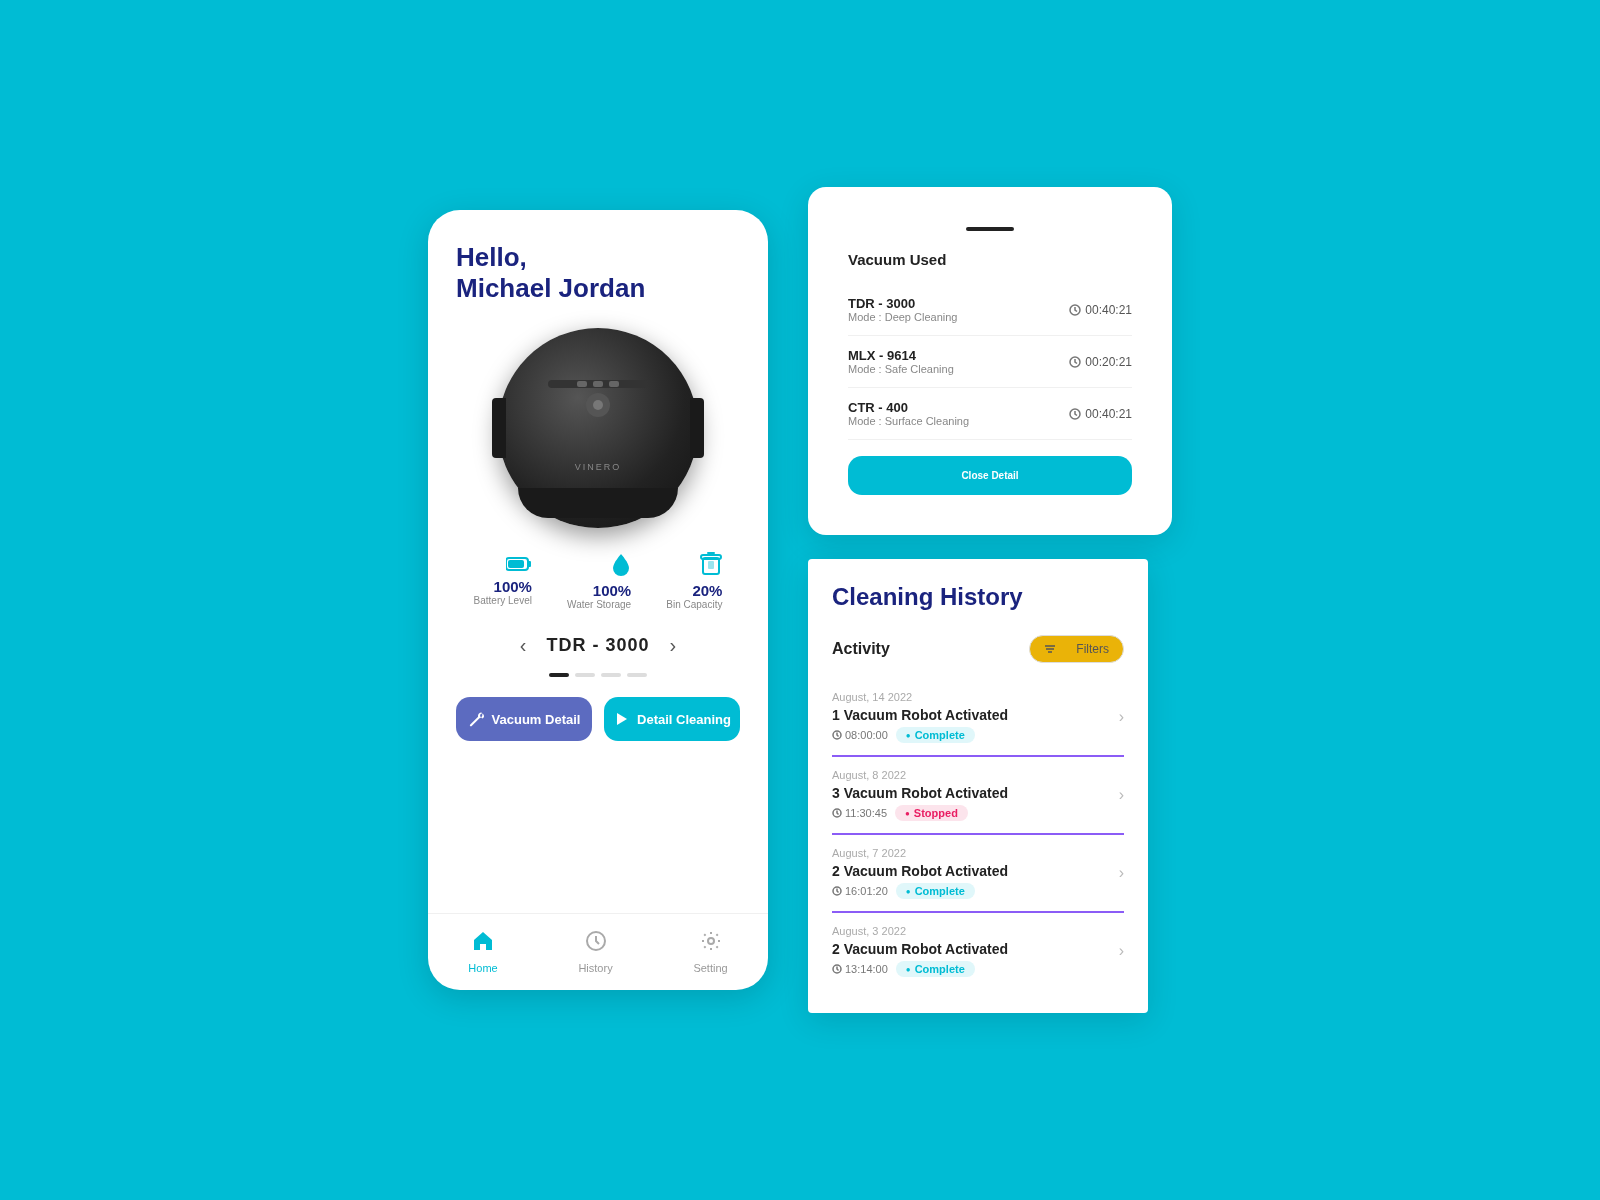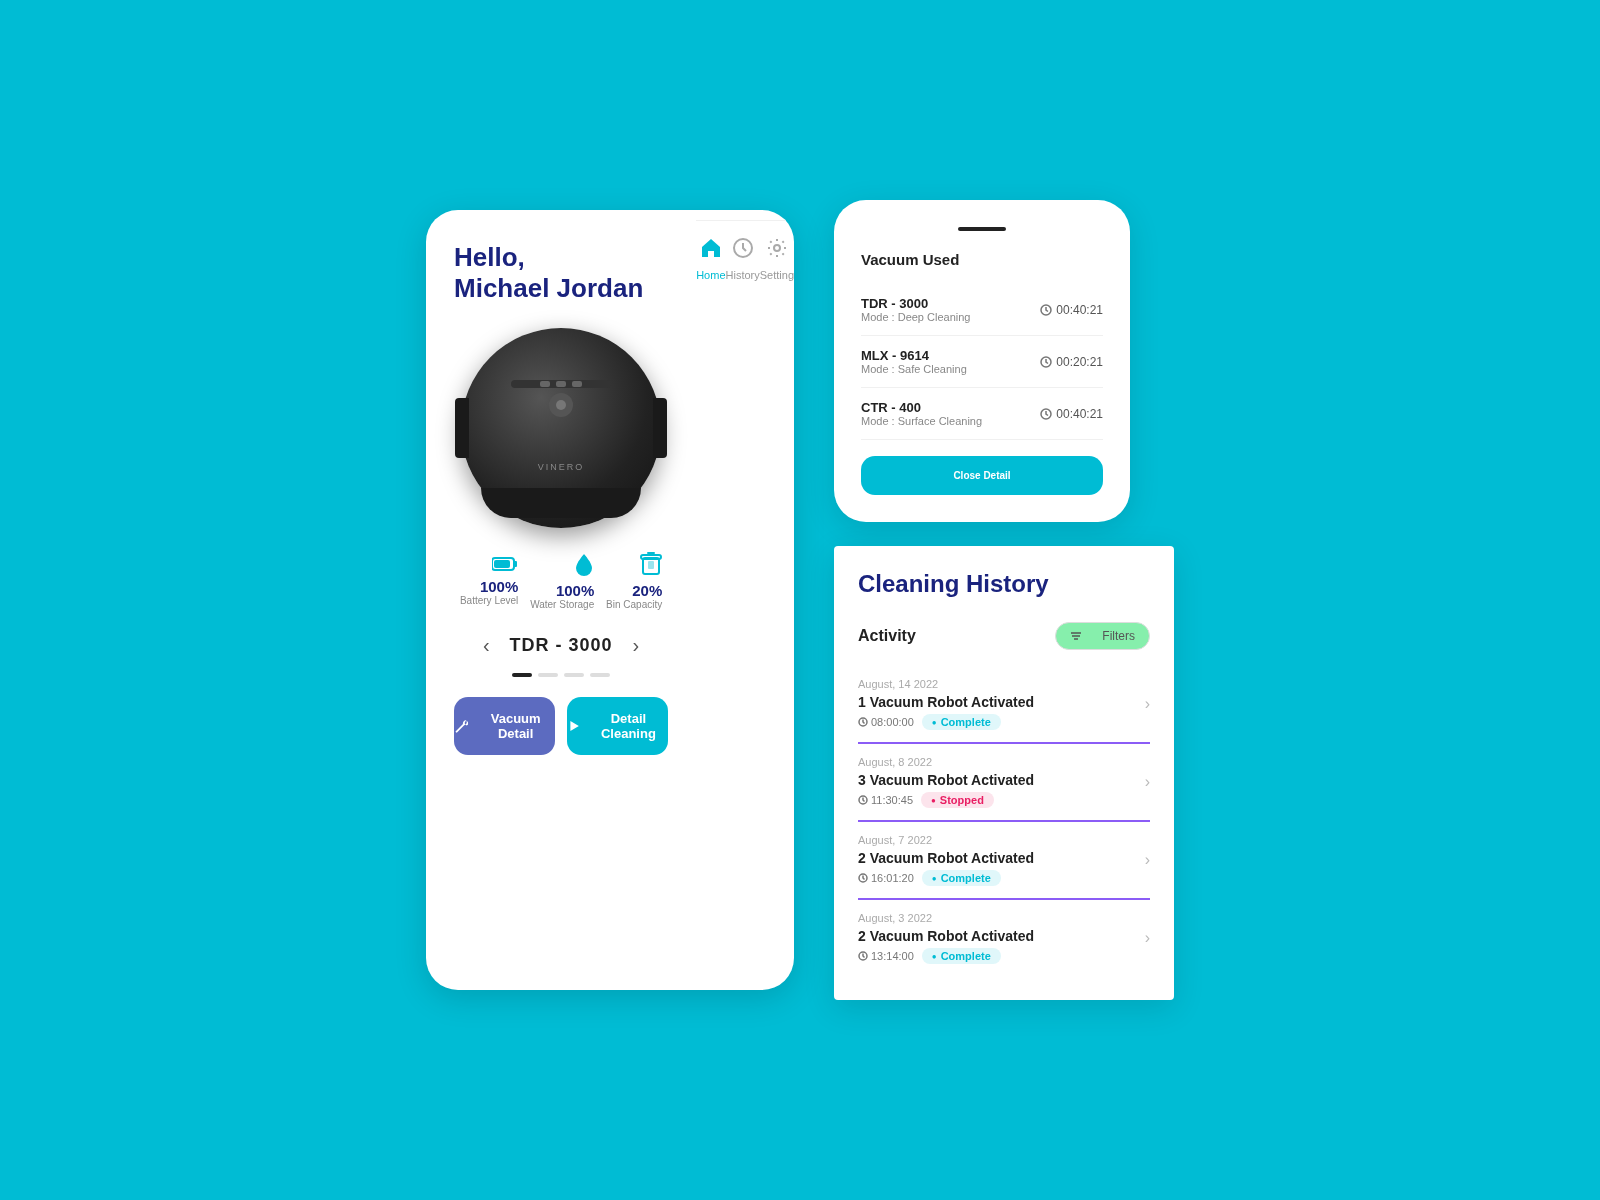--- a/index.html
+++ b/index.html
@@ -12,25 +12,25 @@
       align-items: center;
       justify-content: center;
       gap: 40px;
       overflow: hidden;
     }
 
     
     .phone-card {
       background: #fff;
       border-radius: 32px;
-      width: 368px;
+      width: 340px;
       min-height: 780px;
       box-shadow: 0 8px 32px rgba(0,0,0,0.15);
       display: flex;
-      flex-direction: row;
+      flex-direction: column;
       overflow: hidden;
       padding-bottom: 0;
     }
 
     .phone-content {
       padding: 32px 28px 0 28px;
       flex: 1;
       display: flex;
       flex-direction: column;
     }
@@ -288,23 +288,23 @@
     
     .right-column {
       display: flex;
       flex-direction: column;
       gap: 24px;
     }
 
     
     .detail-card {
       background: #fff;
-      border-radius: 32px;
-      width: 296px;
-      padding: 27px;
+      border-radius: 18px;
+      width: 364px;
+      padding: 40px;
       box-shadow: 0 8px 32px rgba(0,0,0,0.12);
     }
 
     .detail-card-bar {
       width: 48px;
       height: 4px;
       background: #222;
       border-radius: 2px;
       margin: 0 auto 20px auto;
     }
@@ -389,21 +389,21 @@
       color: #222;
     }
 
     .filter-btn {
       display: flex;
       align-items: center;
       gap: 20px;
       border: 1px solid #ddd;
       border-radius: 20px;
       padding: 6px 14px;
-      background: #86efac;
+      background: #eab308;
       font-size: 12px;
       color: #555;
       cursor: pointer;
     }
 
     .activity-item {
       padding: 12px 0;
       border-bottom: 2px solid #8b5cf6;
       display: flex;
       justify-content: space-between;

